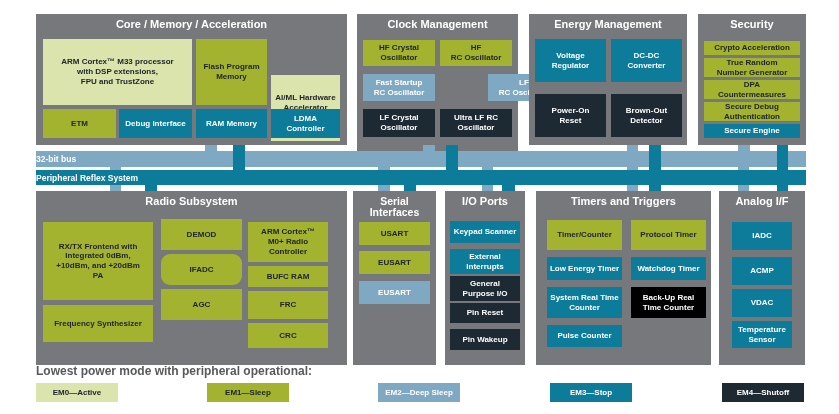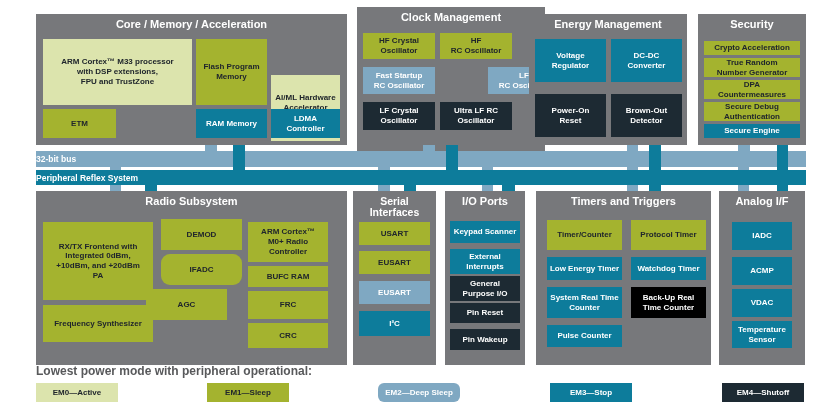--- a/index.html
+++ b/index.html
@@ -49,26 +49,27 @@
     <h2>Core / Memory / Acceleration</h2>
     <div class="blk em0" style="left:7px;top:25px;width:149px;height:66px;">ARM Cortex™ M33 processor
 with DSP extensions,
 FPU and TrustZone</div>
     <div class="blk em1" style="left:160px;top:25px;width:71px;height:66px;">Flash Program
 Memory</div>
     <div class="blk em0" style="left:235px;top:25px;width:69px;height:66px;margin-top:36px;">AI/ML Hardware
 Accelerator
 (MVP)</div>
     <div class="blk em1" style="left:7px;top:95px;width:73px;height:29px;">ETM</div>
+    <div class="blk em3" style="left:83px;top:95px;width:73px;height:29px;">Debug Interface</div>
     <div class="blk em3" style="left:160px;top:95px;width:71px;height:29px;">RAM Memory</div>
     <div class="blk em3" style="left:235px;top:95px;width:69px;height:29px;">LDMA
 Controller</div>
   </div>
 
-  <div class="panel" style="left:357px;top:7px;width:161px;height:147px;padding-left:27px;">
+  <div class="panel" style="left:357px;top:14px;width:161px;height:147px;">
     <h2>Clock Management</h2>
     <div class="blk em1" style="left:6px;top:26px;width:72px;height:26px;">HF Crystal
 Oscillator</div>
     <div class="blk em1" style="left:83px;top:26px;width:72px;height:26px;">HF
 RC Oscillator</div>
     <div class="blk em2" style="left:6px;top:60px;width:72px;height:27px;">Fast Startup
 RC Oscillator</div>
     <div class="blk em2" style="left:83px;top:60px;width:72px;height:27px;margin-left:48px;">LF
 RC Oscillator</div>
     <div class="blk em4" style="left:6px;top:95px;width:72px;height:28px;">LF Crystal
@@ -130,36 +131,35 @@
 
   <div class="panel" style="left:36px;top:191px;width:311px;height:174px;">
     <h2>Radio Subsystem</h2>
     <div class="blk em1" style="left:7px;top:31px;width:110px;height:78px;">RX/TX Frontend with
 Integrated 0dBm,
 +10dBm, and +20dBm
 PA</div>
     <div class="blk em1" style="left:7px;top:114px;width:110px;height:37px;">Frequency Synthesizer</div>
     <div class="blk em1" style="left:125px;top:28px;width:81px;height:31px;">DEMOD</div>
     <div class="blk em1" style="left:125px;top:63px;width:81px;height:31px;border-radius:9px;">IFADC</div>
-    <div class="blk em1" style="left:110px;top:98px;width:81px;height:31px;">AGC</div>
+    <div class="blk em1" style="left:125px;top:98px;width:81px;height:31px;">AGC</div>
     <div class="blk em1" style="left:212px;top:31px;width:80px;height:40px;">ARM Cortex™
 M0+ Radio
 Controller</div>
     <div class="blk em1" style="left:212px;top:75px;width:80px;height:21px;">BUFC RAM</div>
     <div class="blk em1" style="left:212px;top:100px;width:80px;height:28px;">FRC</div>
     <div class="blk em1" style="left:212px;top:132px;width:80px;height:25px;">CRC</div>
   </div>
 
   <div class="panel" style="left:353px;top:191px;width:83px;height:174px;">
     <h2 style="font-size:10.5px;">Serial
 Interfaces</h2>
     <div class="blk em1" style="left:6px;top:31px;width:71px;height:23px;">USART</div>
     <div class="blk em1" style="left:6px;top:60px;width:71px;height:23px;">EUSART</div>
     <div class="blk em2" style="left:6px;top:90px;width:71px;height:23px;">EUSART</div>
-    <div class="blk em3" style="left:6px;top:120px;width:71px;height:25px;">I²C</div>
   </div>
 
   <div class="panel" style="left:445px;top:191px;width:80px;height:174px;">
     <h2>I/O Ports</h2>
     <div class="blk em3" style="left:5px;top:30px;width:70px;height:22px;">Keypad Scanner</div>
     <div class="blk em3" style="left:5px;top:58px;width:70px;height:25px;">External
 Interrupts</div>
     <div class="blk em4" style="left:5px;top:85px;width:70px;height:25px;">General
 Purpose I/O</div>
     <div class="blk em4" style="left:5px;top:112px;width:70px;height:20px;">Pin Reset</div>
@@ -184,17 +184,17 @@
     <div class="blk em3" style="left:13px;top:31px;width:60px;height:28px;">IADC</div>
     <div class="blk em3" style="left:13px;top:66px;width:60px;height:28px;">ACMP</div>
     <div class="blk em3" style="left:13px;top:98px;width:60px;height:28px;">VDAC</div>
     <div class="blk em3" style="left:13px;top:130px;width:60px;height:27px;">Temperature
 Sensor</div>
   </div>
 
   <div class="legend-title">Lowest power mode with peripheral operational:</div>
   <div class="legend-box em0" style="left:36px;">EM0—Active</div>
   <div class="legend-box em1" style="left:207px;">EM1—Sleep</div>
-  <div class="legend-box em2" style="left:378px;border-radius:6px;">EM2—Deep Sleep</div>
+  <div class="legend-box em2" style="left:378px;">EM2—Deep Sleep</div>
   <div class="legend-box em3" style="left:550px;">EM3—Stop</div>
   <div class="legend-box em4" style="left:722px;">EM4—Shutoff</div>
 
 </div>
 
 </body></html>

